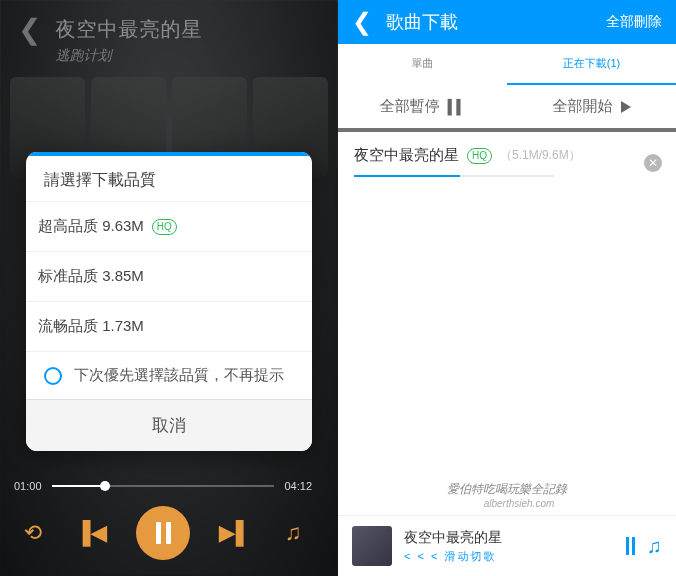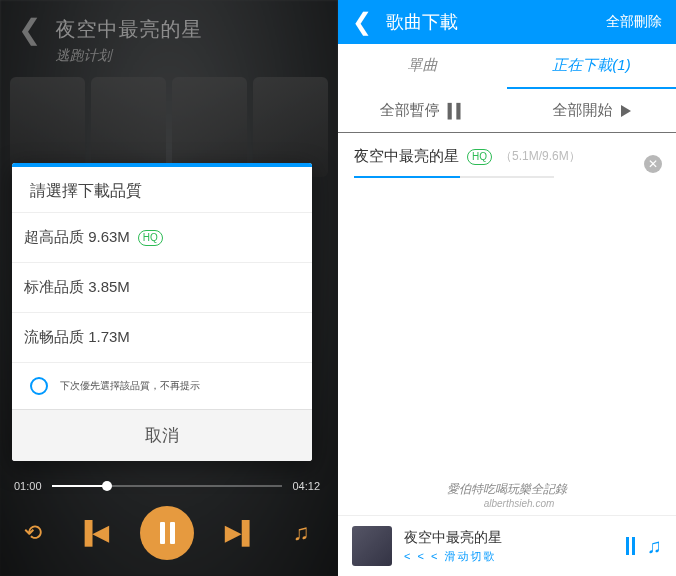--- a/index.html
+++ b/index.html
@@ -14,49 +14,49 @@
 .back-chev { font-size: 28px; line-height: 1; color: #e8e8e8; opacity: .85; }
 .song-block { flex: 1; }
 .song-title-l { font-size: 20px; font-weight: 400; letter-spacing: 1px; }
 .song-sub { font-size: 14px; color: #d8d8d8; margin-top: 4px; font-style: italic; }
 
 .band-row { position: relative; display:flex; gap:6px; padding: 8px 10px 0; opacity:.55; }
 .person { flex:1; height: 100px; background: linear-gradient(180deg,#777 0%,#444 100%); border-radius: 6px; }
 
 .dim-overlay { position: absolute; inset: 0; background: rgba(0,0,0,.45); }
 
-.dialog { position: absolute; left: 12px; right: 26px; top: 152px; background: #fff; border-radius: 3px; overflow: hidden; box-shadow: 0 6px 24px rgba(0,0,0,.45); margin-top: 11px; }
+.dialog { position: absolute; left: 26px; right: 26px; top: 152px; background: #fff; border-radius: 11px; overflow: hidden; box-shadow: 0 6px 24px rgba(0,0,0,.45); }
 .dialog-bar { height: 4px; background: #0099ff; }
 .dialog-title { padding: 14px 18px 10px; font-size: 16px; color: #444; }
 .qual-item { padding: 15px 12px; font-size: 15px; color: #444; border-top: 1px solid #eee; display:flex; align-items:center; gap:8px; }
 .hq-badge { font-size: 10px; color: #2dbb55; border: 1px solid #2dbb55; border-radius: 8px; padding: 0 4px; line-height: 14px; }
-.remember-row { padding: 14px 18px; border-top: 1px solid #eee; display:flex; align-items:center; gap:12px; font-size: 10px; color:#555; }
+.remember-row { padding: 14px 18px; border-top: 1px solid #eee; display:flex; align-items:center; gap:12px; font-size: 15px; color:#555; }
 .radio-o { width: 18px; height: 18px; border: 2px solid #0099ff; border-radius: 50%; flex-shrink:0; }
 .cancel-row { padding: 14px 8px; text-align: center; font-size: 17px; color: #555; background: #f4f4f4; border-top:1px solid #e0e0e0; }
 
-.player-bar { position:absolute; left:0; right:4px; bottom:0; padding: 0 14px 12px; color: #d8d8d8; }
+.player-bar { position:absolute; left:0; right:12px; bottom:0; padding: 0 14px 12px; color: #d8d8d8; }
 .progress-row { display:flex; align-items:center; gap:10px; font-size:11px; margin-bottom:10px; }
 .prog-track { flex:1; height:2px; background: rgba(255,255,255,.3); position:relative; }
 .prog-fill { position:absolute; left:0; top:0; bottom:0; width:24%; background:#fff; }
 .prog-thumb { position:absolute; left:24%; top:50%; width:10px; height:10px; border-radius:50%; background:#fff; transform:translate(-50%,-50%);}
 .controls-row { display:flex; align-items:center; justify-content:space-between; padding: 4px 6px; }
 .ctl-ico { width:26px; height:26px; color:#e69a3f; display:flex; align-items:center; justify-content:center; font-size:22px; }
 .play-btn { width:54px; height:54px; border-radius:50%; background:#e69a3f; display:flex; align-items:center; justify-content:center; }
 .pause-bars { display:flex; gap:5px; }
 .pause-bars span { width:5px; height:22px; background:#fff; border-radius:1px; }
 
 
 .r-header { background:#0099ff; color:#fff; padding: 10px 14px; display:flex; align-items:center; gap:14px; }
 .r-back { font-size:24px; line-height:1; }
 .r-title { flex:1; font-size:18px; }
 .r-del { font-size:14px; }
 .tab-row { display:flex; }
-.tab { flex:1; text-align:center; padding:12px 0; font-size:15px; color:#888; border-bottom:2px solid transparent;font-style:italic; }
+.tab { flex:1; text-align:center; padding:12px 0; font-size:11px; color:#888; border-bottom:2px solid transparent; }
 .tab.active { color:#0099ff; border-bottom-color:#0099ff; }
-.action-row { display:flex; border-bottom:1px solid #737373; }
+.action-row { display:flex; border-bottom:4px solid #737373; }
 .act { flex:1; text-align:center; padding:12px 0; font-size:15px; color:#666; display:flex; align-items:center; justify-content:center; gap:8px; }
 .act-ico { font-size:14px; letter-spacing:-2px; }
 .act-play { width:0;height:0;border-left:10px solid #666;border-top:6px solid transparent;border-bottom:6px solid transparent;}
 .dl-item { padding: 14px 16px 8px; position:relative; }
 .dl-line1 { display:flex; align-items:center; gap:8px; }
 .dl-name { font-size:15px; color:#333; }
 .dl-size { font-size:12px; color:#bbb; }
 .dl-prog { margin-top:10px; height:2px; background:#e8e8e8; position:relative; width: 200px;}
 .dl-prog-fill { position:absolute; left:0; top:0; bottom:0; width:53%; background:#0099ff; }
 .dl-close { position:absolute; right:14px; top:22px; width:18px; height:18px; border-radius:50%; background:#b8b8b8; color:#fff; display:flex; align-items:center; justify-content:center; font-size:12px; }

